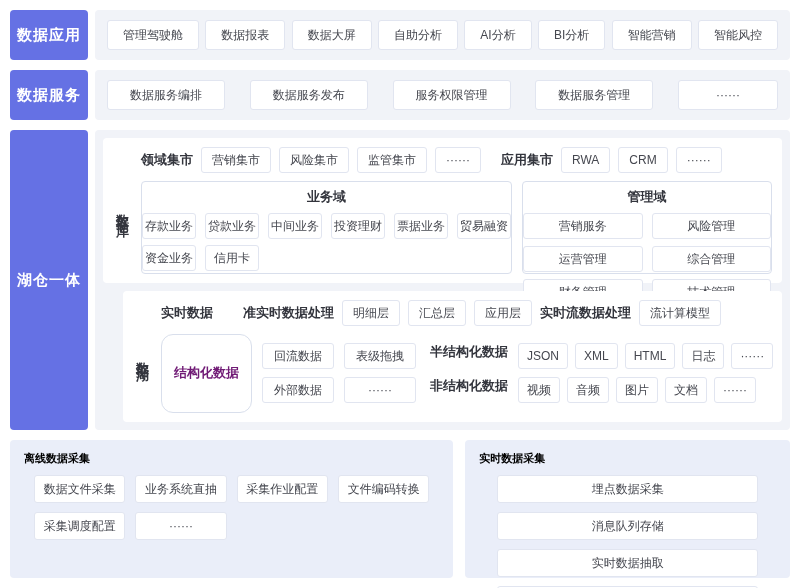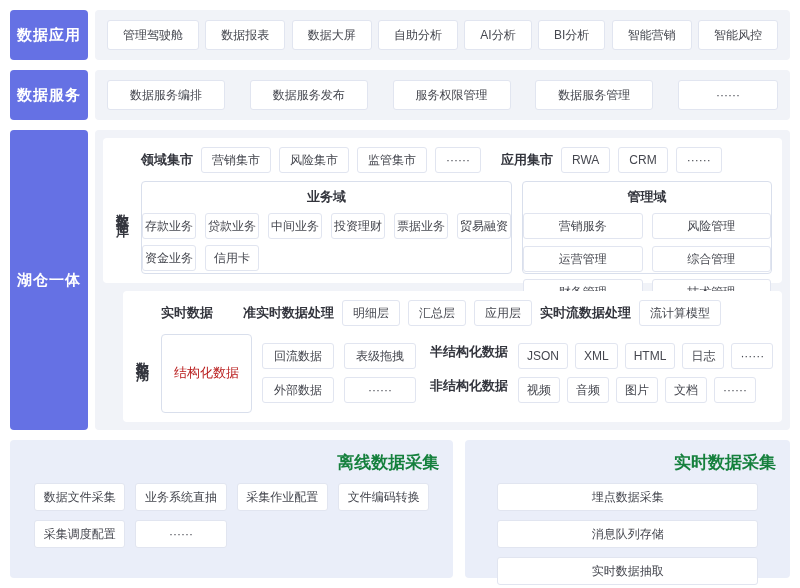--- a/index.html
+++ b/index.html
@@ -46,35 +46,35 @@
   .grid4 { display:grid; grid-template-columns:repeat(6,1fr); gap:6px 9px; }
   .grid3 { display:grid; grid-template-columns:repeat(2,1fr); gap:7px 9px; }
   .grid4 .box,.grid3 .box { padding:5px 2px; }
 
   .nr-label { margin-left:22px; }
   .stream-label { margin-left:auto; }
   .model-box { margin-right:56px; }
 
   .lake-row2 { display:flex; gap:14px; flex:1; align-items:stretch; min-height:0; }
   .structured-group { display:flex; gap:10px; }
-  .structured-label-box { background:#ffffff; border:1px solid #D9DFEC; border-radius:4px;
-    display:flex; align-items:center; justify-content:center; font-weight:normal; font-size:13px;
-    color:#b91c1c; padding:0 12px; white-space:nowrap; }
+  .structured-label-box { background:#ffffff; border:1px solid #D9DFEC; border-radius:12px;
+    display:flex; align-items:center; justify-content:center; font-weight:bold; font-size:13px;
+    color:#701a75; padding:0 12px; white-space:nowrap; }
   .structured-grid { display:grid; grid-template-columns:repeat(2,1fr); gap:8px 10px; align-content:center; }
   .structured-grid .box { padding:5px 10px; min-width:72px; }
   .unstruct-group { flex:1; display:flex; flex-direction:column; gap:8px; justify-content:center; min-width:0; }
   .ur-row { display:flex; align-items:flex-start; gap:7px; }
   .ur-row .blabel { margin-right:3px; }
   .ur-row .box { padding:5px 8px; min-width:42px; flex:0 0 auto; }
 
   .band4-body { flex:1; display:flex; gap:12px; min-width:0; }
   .collect-panel { background:#EAEEF9; border-radius:4px; padding:11px 14px; display:flex; flex-direction:column; gap:9px; }
   .offline { flex:1.4; }
   .realtime { flex:1; }
-  .collect-title { text-align:right; font-weight:bold; font-size:17px; color:#15803d; }
+  .collect-title { text-align:left; font-weight:bold; font-size:11px; color:#000000; }
   .cgrid3 { display:grid; grid-template-columns:repeat(4,1fr); gap:9px 10px; padding:0 10px; }
   .cgrid2 { display:grid; grid-template-columns:repeat(1,1fr); gap:9px 18px; padding:0 18px; }
   .cgrid3 .box,.cgrid2 .box { padding:6px 4px; }
 </style>
 </head>
 <body>
 
 <div class="page">
 
   <div class="band band1">

